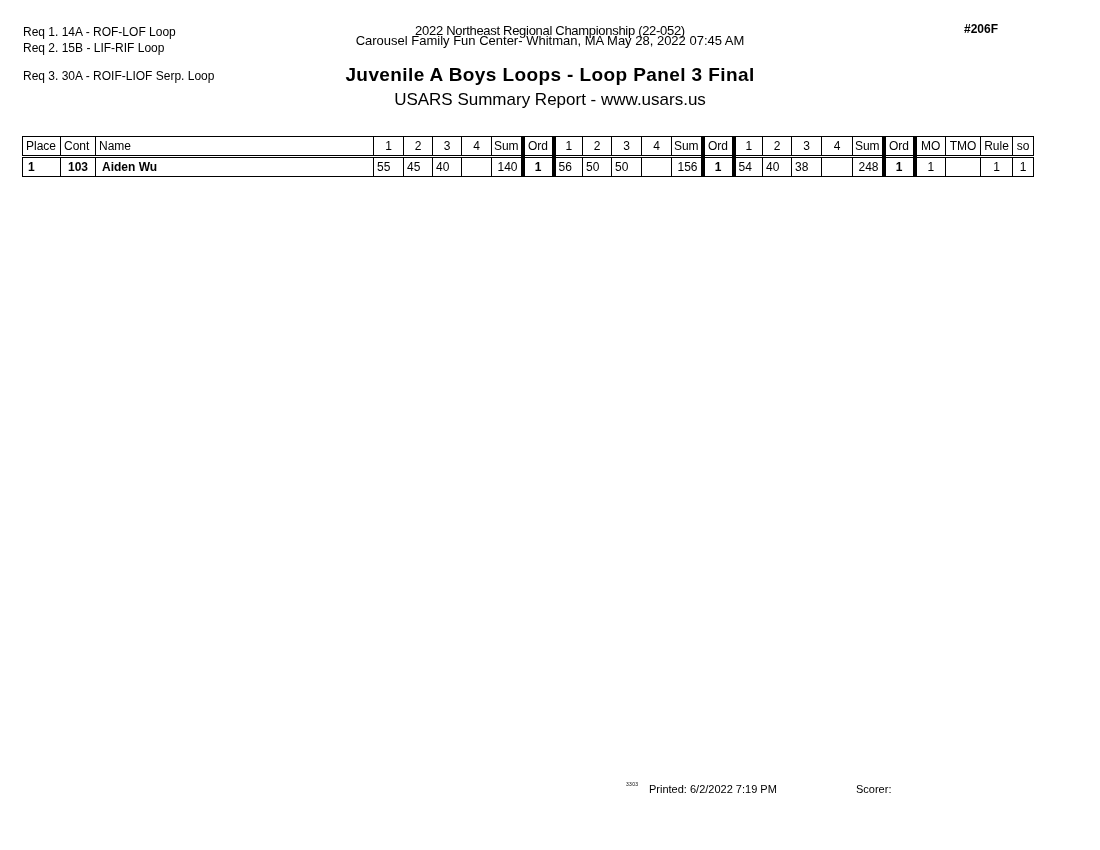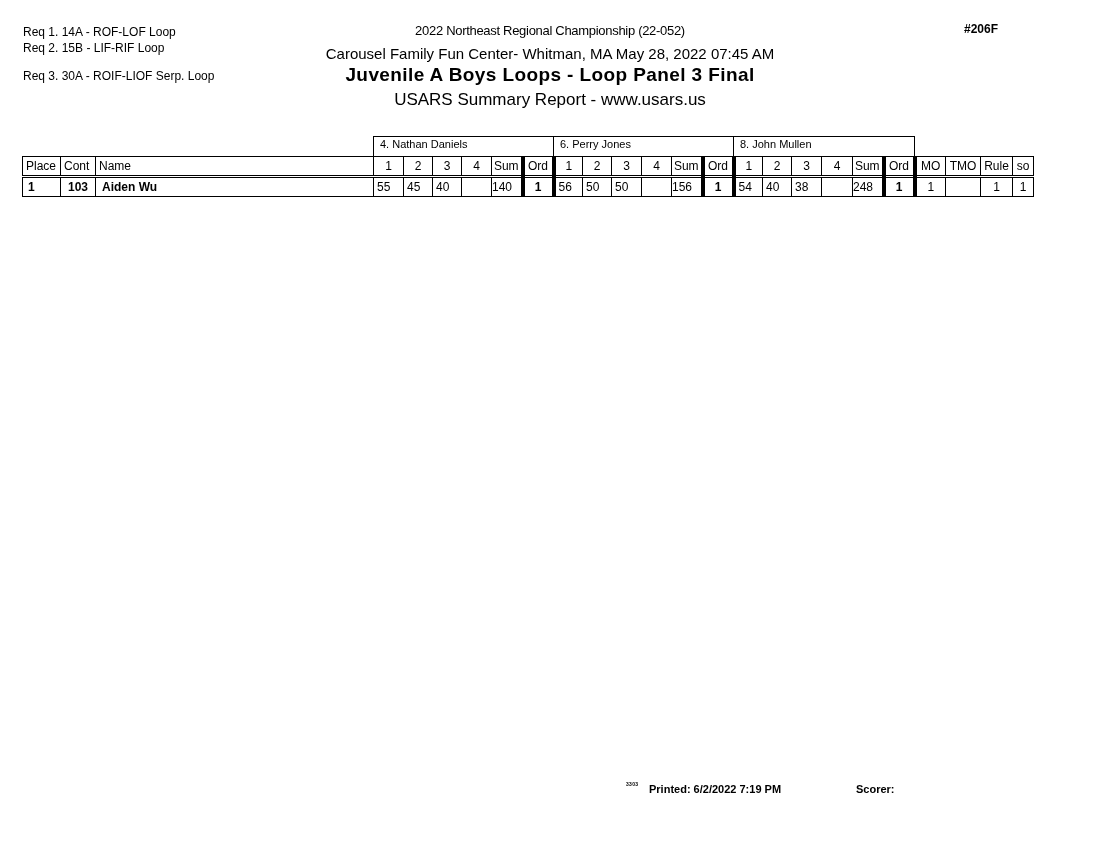--- a/index.html
+++ b/index.html
@@ -10,36 +10,36 @@
   .center { position: absolute; left: 290px; width: 520px; text-align: center; white-space: nowrap; }
   .event-id { left: 964px; top: 22px; font-size: 12px; font-weight: bold; }
 
   table.grid { position: absolute; left: 22px; top: 136px; border-collapse: collapse; table-layout: fixed; font-size: 12px; }
   table.grid td { padding: 0; height: 18px; line-height: 18px; overflow: hidden; white-space: nowrap; }
   .judge-head td.jh { border: 1px solid #000; border-bottom: none; text-align: left; padding-left: 6px; font-size: 11px; height: 19px; line-height: 14px; vertical-align: top; }
   .hdr td { border: 1px solid #000; border-top: 1px solid #000; height: 20px; line-height: 22px; vertical-align: bottom; }
   .hdr td { border-bottom: 3px double #000; }
   .row td { border: 1px solid #000; height: 17px; line-height: 17px; }
   .c { text-align: center; }
-  .r { padding-right: 3px !important; }
+  .r { text-align: right; padding-right: 3px !important; }
   .l { text-align: left; padding-left: 3px !important; }
   .thick-r { border-right: 4px solid #000 !important; }
   .bold { font-weight: bold; }
-  .footer { top: 783px; font-size: 11px; font-weight: bold; }
+  .footer { top: 783px; font-size: 11px; }
   .tiny { font-size: 5px; vertical-align: top; letter-spacing: 0.3px; }
 </style>
 </head>
 <body>
 
 <div class="abs req" style="top:24px;">Req  1.  14A - ROF-LOF Loop</div>
 <div class="abs req" style="top:40px;">Req  2.  15B - LIF-RIF Loop</div>
 <div class="abs req" style="top:68px;">Req  3.  30A - ROIF-LIOF Serp. Loop</div>
 
 <div class="center" style="top:23px; font-size:13px; font-weight:normal; letter-spacing:-0.3px;">2022 Northeast Regional Championship (22-052)</div>
-<div class="center" style="top:45px; font-size:15px;">Carousel Family Fun Center- Whitman, MA  May 28, 2022  07:45 AM</div>
+<div class="center" style="top:33px; font-size:13px;">Carousel Family Fun Center- Whitman, MA  May 28, 2022  07:45 AM</div>
 <div class="center" style="top:64px; font-size:19px; font-weight:bold; letter-spacing:0.4px;">Juvenile A Boys Loops - Loop Panel 3 Final</div>
 <div class="center" style="top:90px; font-size:17px;">USARS Summary Report - www.usars.us</div>
 
 <div class="abs event-id">#206F</div>
 
 <table class="grid">
   <colgroup>
     <col style="width:38px">
       <col style="width:35px">
       <col style="width:278px">
@@ -60,27 +60,20 @@
       <col style="width:30px">
       <col style="width:31px">
       <col style="width:31px">
       <col style="width:31px">
     <col style="width:31px">
       <col style="width:35px">
       <col style="width:32px">
       <col style="width:21px">
   </colgroup>
   <tbody>
-      <tr class="judge-head">
-    <td colspan="3" style="border:none;"></td>
-    <td colspan="6" class="jh">4.  Nathan  Daniels</td>
-    <td colspan="6" class="jh">6.  Perry Jones</td>
-    <td colspan="6" class="jh">8.  John Mullen</td>
-    <td colspan="4" style="border:none;"></td>
-  </tr>
   <tr class="hdr">
     <td class="l">Place</td>
     <td class="l">Cont</td>
     <td class="l">Name</td>
 
     <td class="c">1</td>
     <td class="c">2</td>
     <td class="c">3</td>
     <td class="c">4</td>
     <td class="c thick-r">Sum</td>

